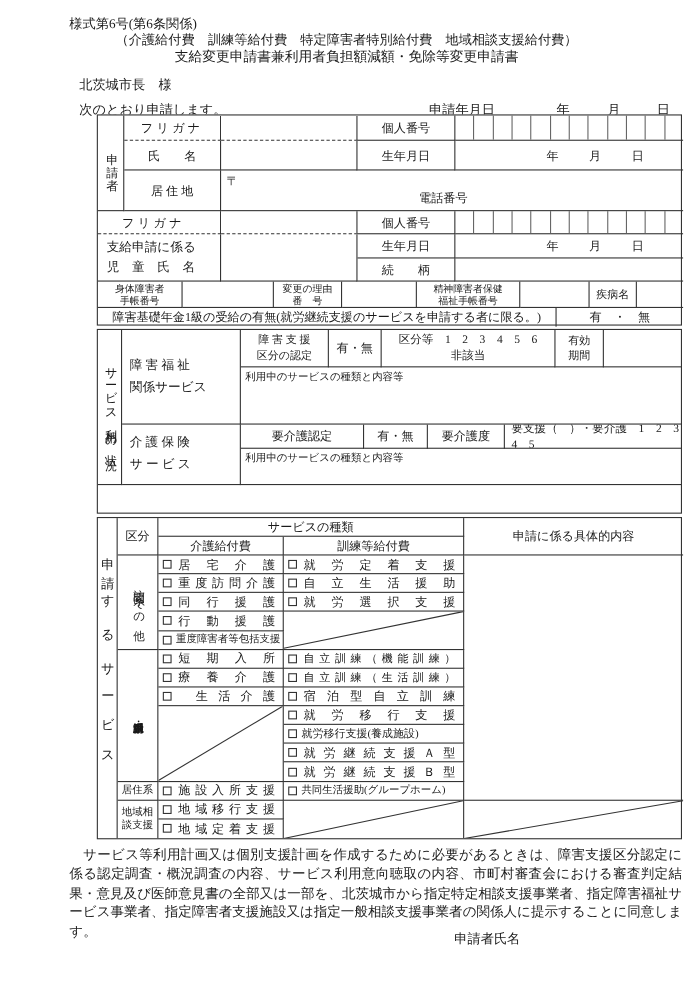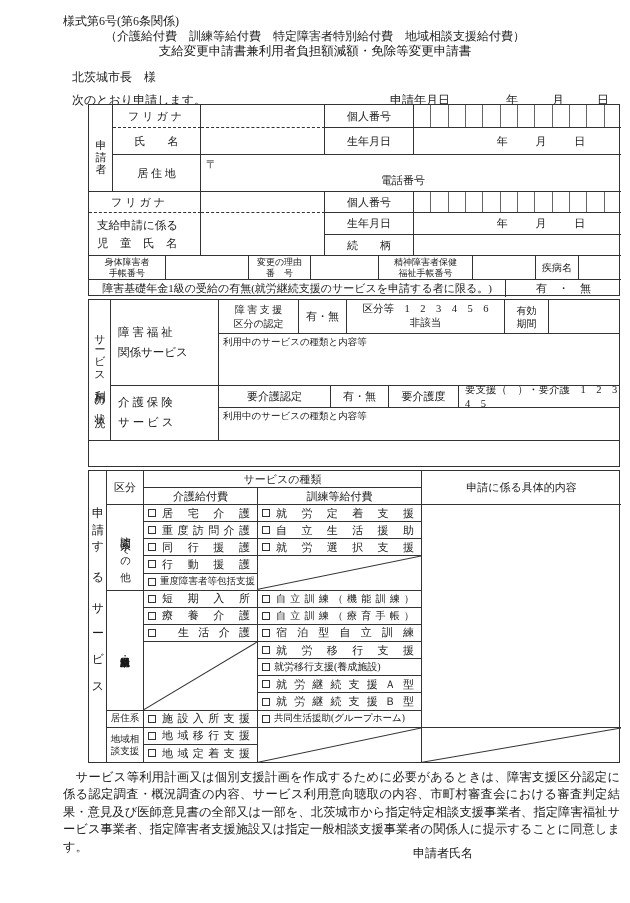--- a/index.html
+++ b/index.html
@@ -270,21 +270,21 @@
         <line x1="0" y1="100" x2="100" y2="0" stroke="#333" stroke-width="1" vector-effect="non-scaling-stroke"></line>
       </svg>
   </div>
 
   <div class="c item sm10" style="grid-column:4; grid-row:8;">
       <span class="cb"></span>
       <span class="jspread">自立訓練（機能訓練）</span>
     </div>
   <div class="c item sm10" style="grid-column:4; grid-row:9;">
       <span class="cb"></span>
-      <span class="jspread">自立訓練（療育手帳）</span>
+      <span class="jspread">自立訓練（生活訓練）</span>
     </div>
   <div class="c item" style="grid-column:4; grid-row:10;">
       <span class="cb"></span>
       <span class="jspread">宿泊型自立訓練</span>
     </div>
   <div class="c item" style="grid-column:4; grid-row:11;">
       <span class="cb"></span>
       <span class="jspread">就労移行支援</span>
     </div>
   <div class="c item sm10" style="grid-column:4; grid-row:12;">

